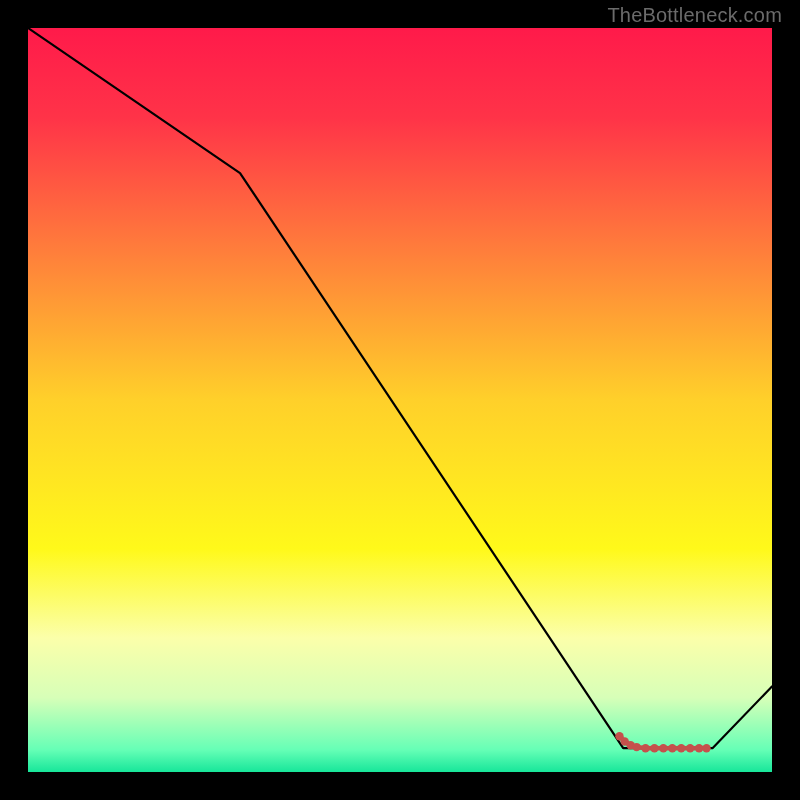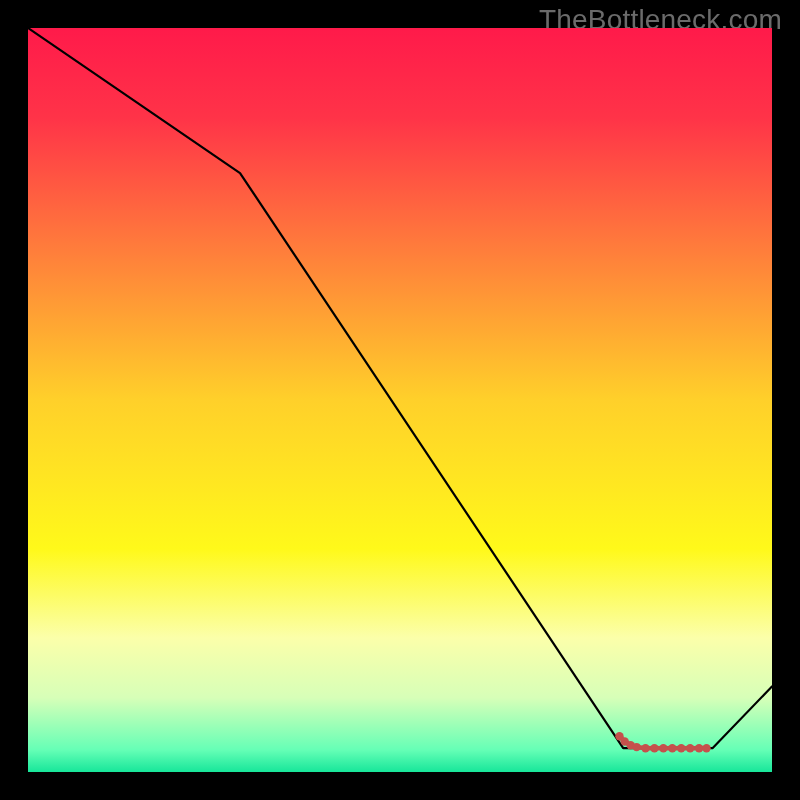--- a/index.html
+++ b/index.html
@@ -13,21 +13,21 @@
   .wrap {
     position: relative;
     width: 800px;
     height: 800px;
   }
   .attribution {
     position: absolute;
     top: 4px;
     right: 18px;
     font-family: Arial, Helvetica, sans-serif;
-    font-size: 28px;
+    font-size: 20px;
     color: #6b6b6b;
     letter-spacing: 0.2px;
   }
   .plot {
     position: absolute;
     left: 28px;
     top: 28px;
     width: 744px;
     height: 744px;
     background: #000;

